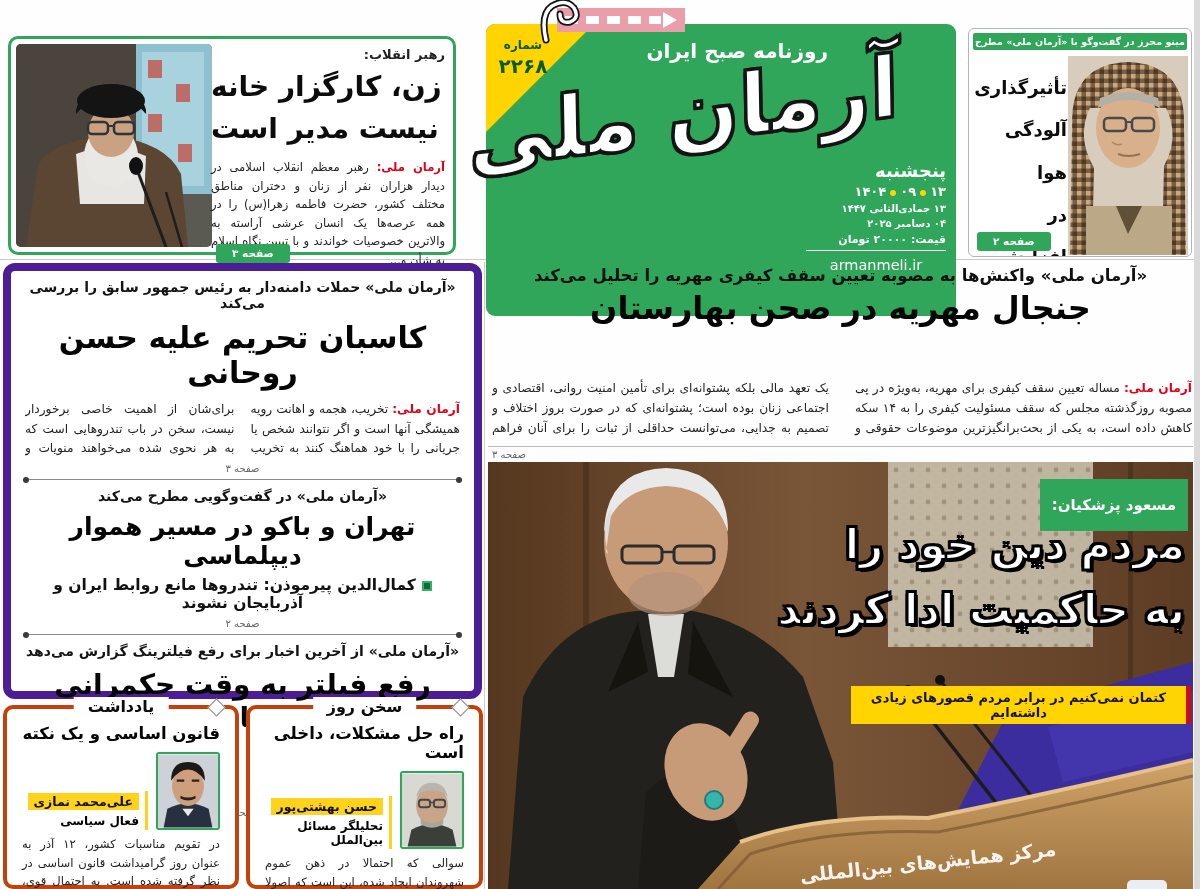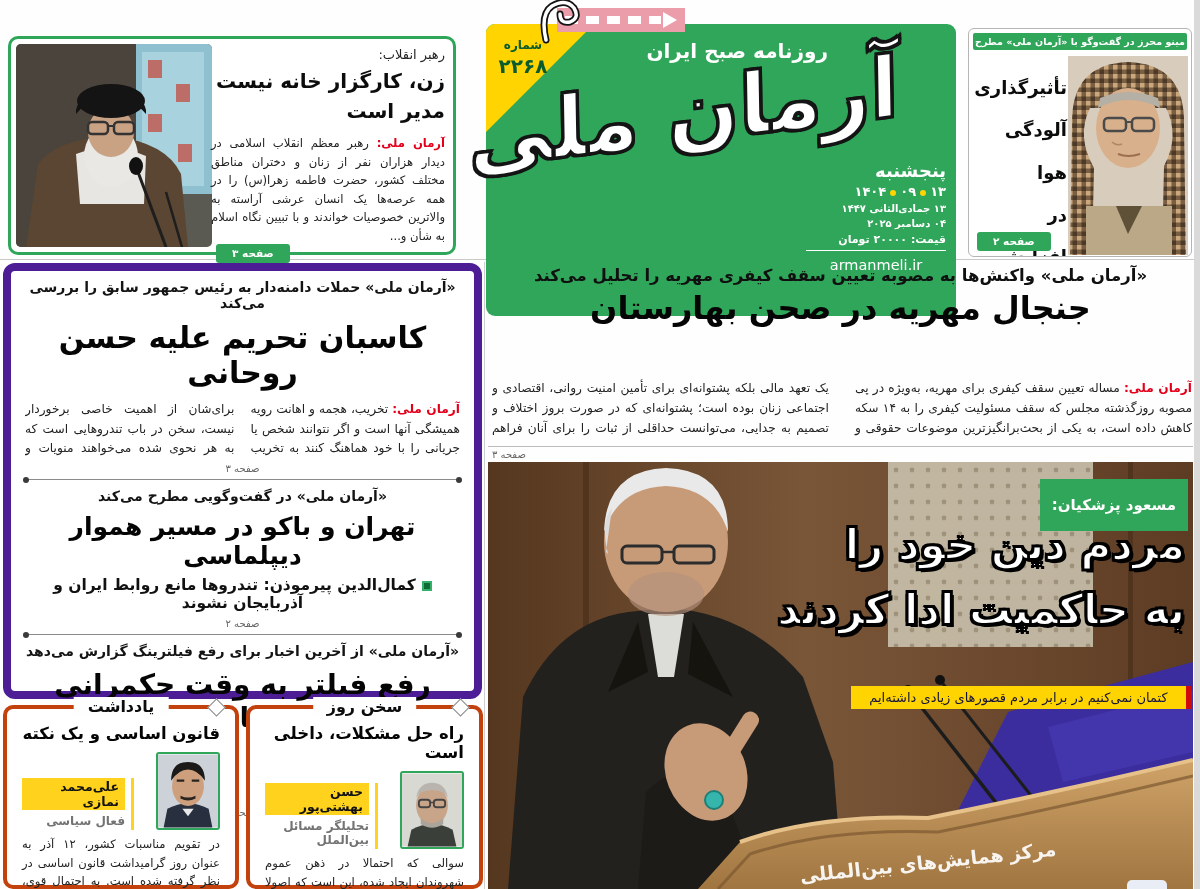--- a/index.html
+++ b/index.html
@@ -12,22 +12,22 @@
   .edge-strip{position:absolute;right:0;top:0;width:6px;height:889px;background:#dadada}
 
   .redlead{color:#e4001b;font-weight:bold}
   .tag-green{background:#2fa65a;color:#fff;font-size:10.5px;font-weight:bold;padding:2px 16px;border-radius:3px;display:inline-block;line-height:1.4}
   .tag-small{font-size:10px;color:#666}
 
   
   .box-leader{position:absolute;left:8px;top:36px;width:448px;height:219px;border:3px solid #2fa65a;border-radius:10px;background:#fff}
   .leader-photo{position:absolute;left:5px;top:5px;width:196px;height:203px;border-radius:5px;overflow:hidden}
   .leader-text{position:absolute;right:8px;top:8px;width:234px}
-  .leader-kicker{font-size:13px;font-weight:normal;color:#222;text-align:right}
-  .leader-headline{font-size:20px;font-weight:bold;line-height:1.5;text-align:right;margin-top:4px;color:#0c0c0c}
+  .leader-kicker{font-size:13px;font-weight:bold;color:#222;text-align:right}
+  .leader-headline{font-size:28px;font-weight:bold;line-height:1.5;text-align:left;margin-top:4px;color:#0c0c0c}
   .leader-body{font-size:11.6px;line-height:1.6;text-align:justify;margin-top:8px;color:#222}
   .leader-tag{position:absolute;left:205px;bottom:-11px}
 
   
   .masthead{position:absolute;left:486px;top:24px;width:470px;height:292px;background:#2fa65a;border-radius:9px}
   .mh-corner{position:absolute;left:0;top:0;width:108px;height:108px;background:#ffd400;clip-path:polygon(0 0,100% 0,0 100%);border-top-left-radius:9px}
   .mh-corner-text{position:absolute;left:4px;top:14px;width:66px;text-align:center;color:#0a5c2e}
   .mh-issue-label{font-size:12px;font-weight:bold}
   .mh-issue-number{font-size:20px;font-weight:bold;margin-top:2px}
   .mh-tagline{position:absolute;right:128px;top:15px;color:#fff;font-weight:bold;font-size:20px}
@@ -77,33 +77,33 @@
   .divider::before{right:-2px}
   .divider::after{left:-2px}
 
   
   .notebox{position:absolute;top:705px;height:184px;border:4px solid #c2410c;border-radius:10px;background:#fff;padding:2px 15px}
   #nb1{left:3px;width:236px}
   #nb2{left:246px;width:237px}
   .nb-header{position:absolute;top:-12px;left:50%;transform:translateX(-50%);background:#fefefe;padding:0 14px;font-size:16px;font-weight:bold;color:#0c0c0c;white-space:nowrap}
   .nb-diamond{position:absolute;top:-8px;right:12px;width:13px;height:13px;background:#fff;border:1.5px solid #8a8a8a;transform:rotate(45deg)}
   .nb-headline{font-size:16.5px;font-weight:bold;margin-top:13px;color:#050505}
-  .nb-author{display:flex;gap:22px;align-items:flex-end;margin-top:7px;height:80px}
+  .nb-author{display:flex;gap:8px;align-items:flex-end;margin-top:7px;height:80px}
   .nb-photo{width:64px;height:78px;border:2px solid #2fa65a;border-radius:3px;flex:0 0 auto}
   .nb-ainfo{border-right:3.5px solid #ffd21e;padding-right:6px;text-align:right;padding-bottom:2px}
   .nb-name{display:inline-block;background:#ffd21e;font-weight:bold;font-size:12.5px;padding:1px 6px;color:#111}
-  .nb-role{font-weight:bold;font-size:12px;margin-top:4px;color:#737373}
+  .nb-role{font-weight:bold;font-size:12px;margin-top:4px;color:#000000}
   .nb-body{font-size:11.6px;line-height:1.6;text-align:justify;margin-top:5px;color:#222}
 
   
   .photo-story{position:absolute;left:488px;top:462px;width:705px;height:427px;overflow:hidden}
   .ps-bg{position:absolute;left:0;top:0;width:100%;height:100%}
   .ps-kicker{position:absolute;top:17px;right:5px;background:#2fa65a;color:#fff;font-size:15px;font-weight:bold;padding:17px 12px}
   .ps-headline{position:absolute;top:50px;right:8px;text-align:right;color:#fff;font-weight:bold;font-size:42px;line-height:1.55;-webkit-text-stroke:2px #000;text-shadow:3px 3px 0 #000,-2px -2px 0 #000,2px -2px 0 #000,-2px 2px 0 #000}
-  .ps-strip{position:absolute;top:224px;right:2px;width:340px;background:#ffd400;border-right:5px solid #cf0a0a;color:#15133e;font-size:13px;font-weight:normal;text-align:center;padding:4px 3px}
+  .ps-strip{position:absolute;top:224px;right:2px;width:340px;background:#ffd400;border-right:5px solid #cf0a0a;color:#15133e;font-size:13px;font-weight:bold;text-align:center;padding:4px 3px}
   .ps-callig{position:absolute;bottom:16px;right:130px;width:270px;color:#fff;font-size:19px;font-weight:bold;transform:rotate(-6deg);opacity:.92;text-align:center;white-space:nowrap}
   .ps-tab{position:absolute;bottom:0;right:26px;width:40px;height:9px;background:#e9edf6;border-radius:5px 5px 0 0}
 </style>
 </head>
 <body>
 
 <div id="page">
 
   <div class="rule-h"></div>
   <div class="rule-v"></div>

